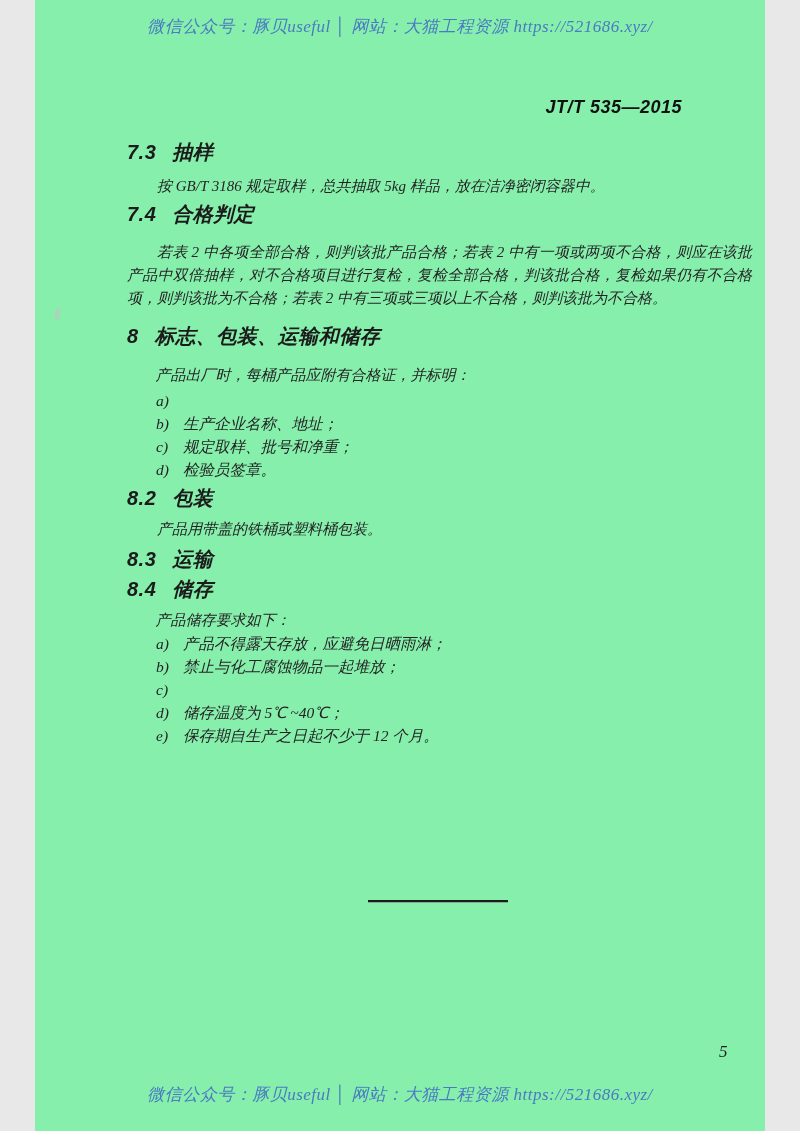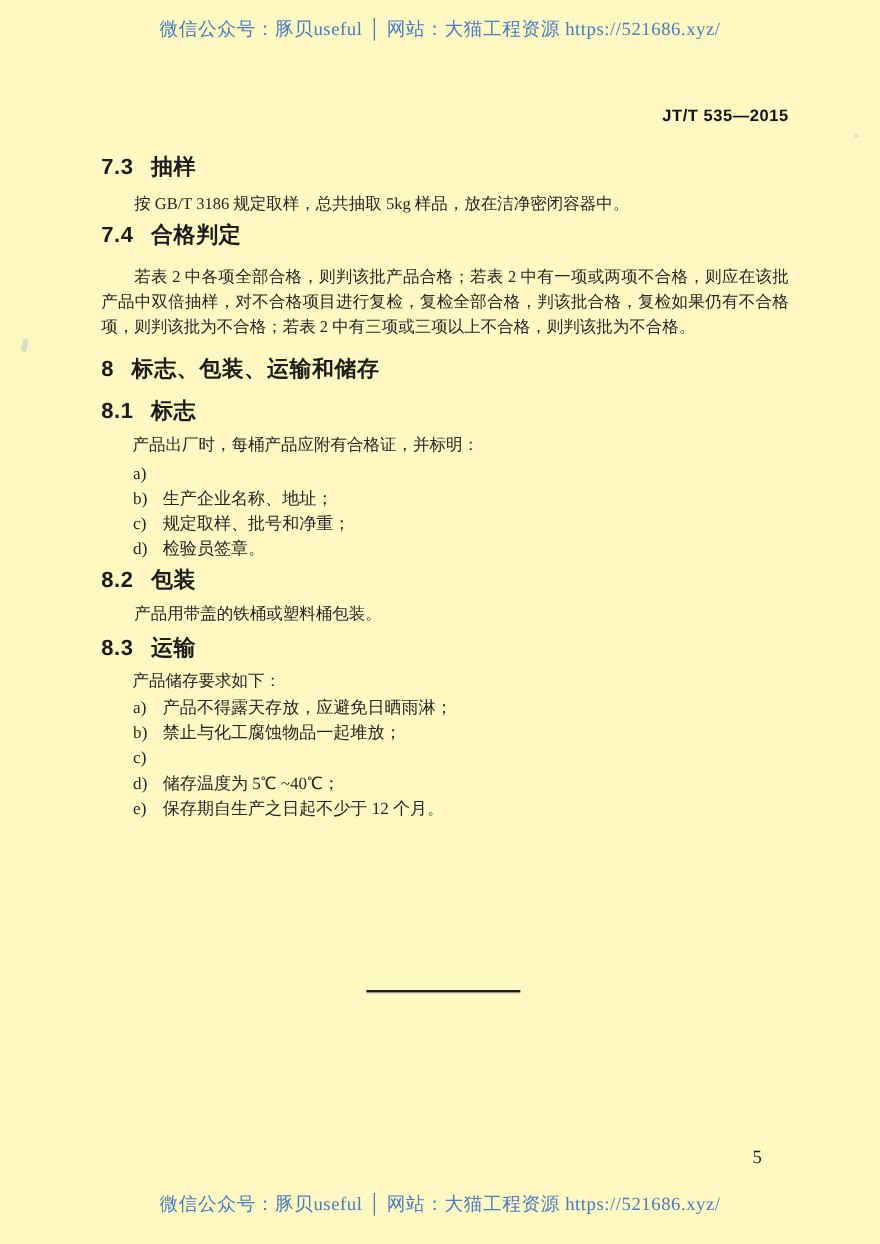--- a/index.html
+++ b/index.html
@@ -1,37 +1,38 @@
 <!DOCTYPE html>
 <html><head>
 <meta charset="utf-8">
 <style>
   html,body { margin:0; padding:0; background:#e8e8e8; }
   .page {
     position:relative;
-    width:800px; height:1131px;
+    width:730px; height:1131px;
     margin:0 auto;
-    background:#fef9c3;
+    background:#86efac;
     overflow:hidden;
     font-family:"Liberation Serif", serif;
     color:#262626;
+    font-style:italic;
   }
   .watermark {
     position:absolute; left:0; width:100%;
     text-align:center;
     font-size:17px;
     font-family:"Liberation Serif", serif;
     letter-spacing:0.5px;
   }
   .watermark.top { top:15px; }
   .watermark.bottom { top:1083px; }
   .doc-number {
     position:absolute; top:97px; right:83px;
     font-family:"Liberation Sans", sans-serif;
-    font-weight:600; font-size:15px;
+    font-weight:600; font-size:18px;
     color:#111; letter-spacing:0.5px;
   }
   .content {
     position:absolute; top:143px; left:92px; width:625px;
   }
   .h2 {
     font-family:"Liberation Sans", sans-serif;
     font-weight:bold; font-size:20px; line-height:18px;
     color:#1b1b1b; letter-spacing:0.5px;
   }
@@ -97,23 +98,20 @@
 
     <div class="h2 mb18">
       <span class="num">7.4</span><span>合格判定</span>
     </div>
     <div class="para block p-j">若表 2 中各项全部合格，则判该批产品合格；若表 2 中有一项或两项不合格，则应在该批产品中双倍抽样，对不合格项目进行复检，复检全部合格，判该批合格，复检如果仍有不合格项，则判该批为不合格；若表 2 中有三项或三项以上不合格，则判该批为不合格。</div>
 
     <div class="h2 mb20">
       <span class="num">8</span><span>标志、包装、运输和储存</span>
     </div>
 
-    <div class="h2 mb12">
-      <span class="num">8.1</span><span>标志</span>
-    </div>
     <div class="para p-intro" style="text-indent:1.9em">产品出厂时，每桶产品应附有合格证，并标明：</div>
     <div class="list">
       <div class="list-item">
         <span class="list-label">a)</span>
       </div>
       <div class="list-item">
         <span class="list-label">b)</span>
           <span>生产企业名称、地址；</span>
       </div>
       <div class="list-item">
@@ -128,20 +126,23 @@
 
     <div class="h2 mb12">
       <span class="num">8.2</span><span>包装</span>
     </div>
     <div class="para p-m">产品用带盖的铁桶或塑料桶包装。</div>
 
     <div class="h2 mb12">
       <span class="num">8.3</span><span>运输</span>
     </div>
 
+    <div class="h2 mb12">
+      <span class="num">8.4</span><span>储存</span>
+    </div>
     <div class="para p-intro2" style="text-indent:1.9em">产品储存要求如下：</div>
     <div class="list">
       <div class="list-item">
         <span class="list-label">a)</span>
           <span>产品不得露天存放，应避免日晒雨淋；</span>
       </div>
       <div class="list-item">
         <span class="list-label">b)</span>
           <span>禁止与化工腐蚀物品一起堆放；</span>
       </div>

